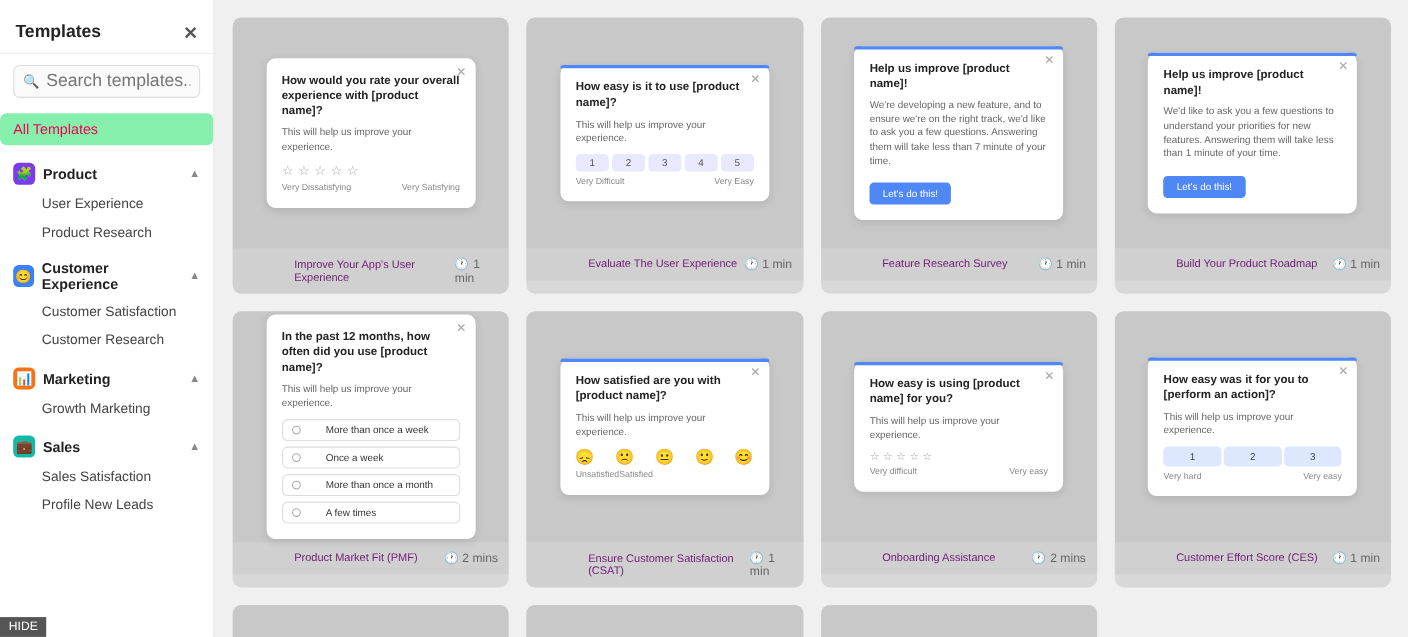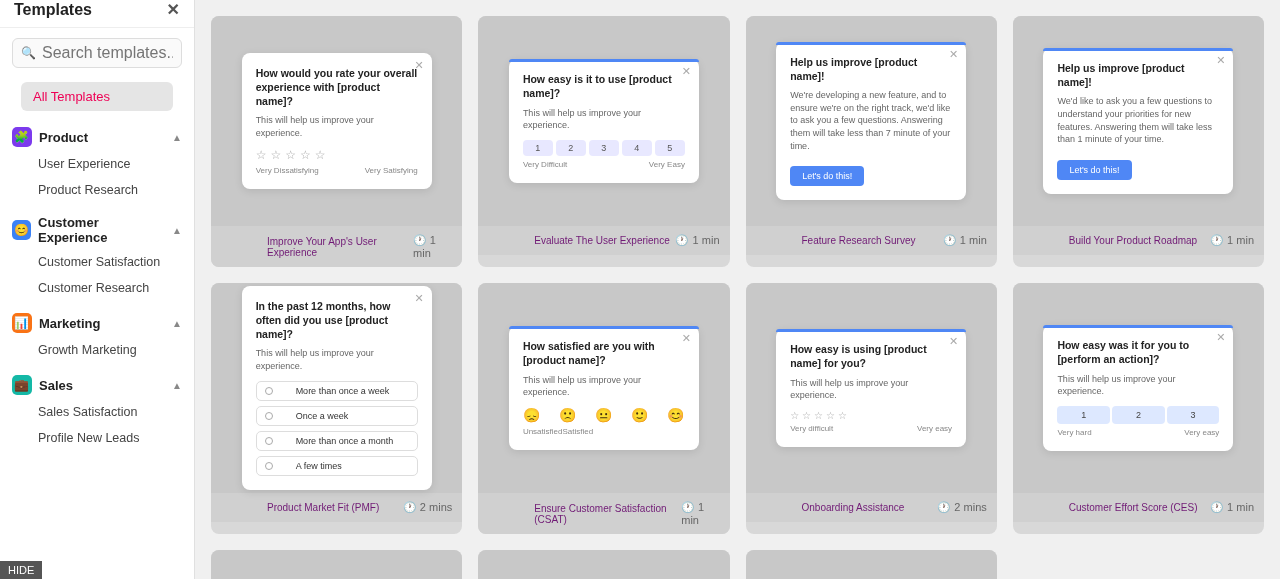--- a/index.html
+++ b/index.html
@@ -10,21 +10,21 @@
       width: 195px;
       min-width: 195px;
       background: #fff;
       border-right: 1px solid #e0e0e0;
       display: flex;
       flex-direction: column;
       height: 100%;
       overflow-y: auto;
     }
     .sidebar-header {
-      padding: 0 14px 8px;
+      padding: 20px 14px 8px;
       font-size: 16px;
       font-weight: 600;
       color: #222;
       border-bottom: 1px solid #eee;
       display: flex;
       justify-content: space-between;
       align-items: center;
     }
     .sidebar-close {
       cursor: pointer;
@@ -48,24 +48,24 @@
       font-size: 16px;
       color: #3b82f6;
       width: 100%;
     }
     .search-icon-small { color: #aaa; font-size: 12px; }
 
     .nav-all {
       padding: 7px 12px;
       font-size: 13px;
       font-weight: 500;
-      background: #e5e5e5;
+      background: #86efac;
       color: #e05;
       border-radius: 6px;
-      margin: 4px 21px;
+      margin: 4px 0;
       cursor: pointer;
     }
     .nav-section {
       margin-top: 4px;
     }
     .nav-section-header {
       display: flex;
       align-items: center;
       gap: 7px;
       padding: 8px 12px 4px;

